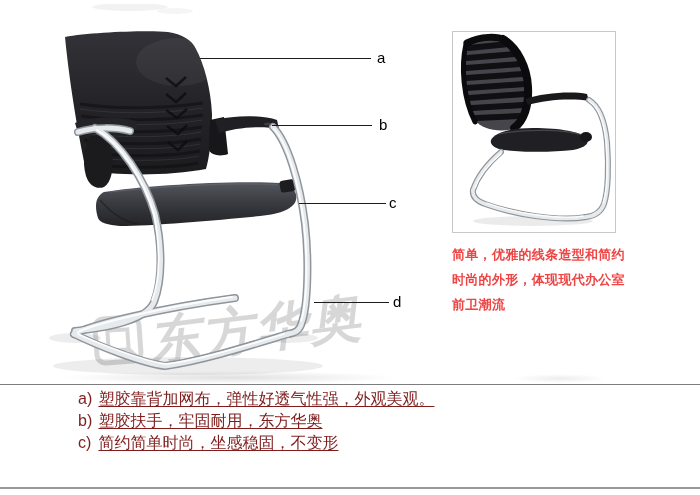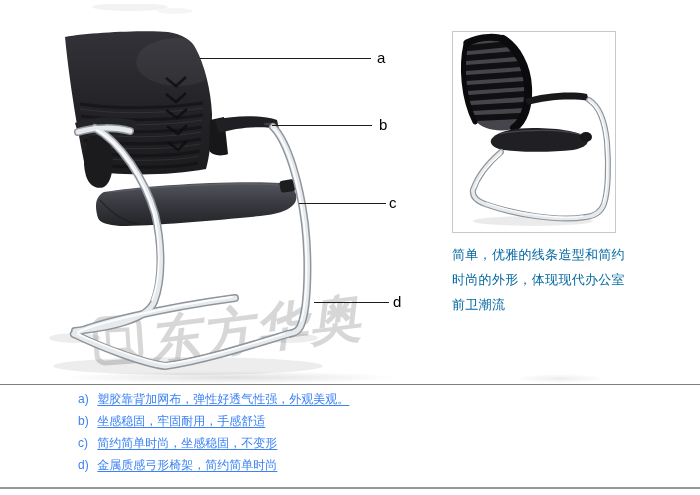--- a/index.html
+++ b/index.html
@@ -19,35 +19,35 @@
   .part-label.a{left:377px;top:49px;}
   .part-label.b{left:379px;top:116px;}
   .part-label.c{left:389px;top:194px;}
   .part-label.d{left:393px;top:293px;}
 
   
   .side-box{position:absolute;left:452px;top:31px;width:162px;height:200px;
             border:1px solid #c9c9c9;background:#fff;}
   .side-box svg{display:block;width:100%;height:100%;}
   .caption{position:absolute;left:452px;top:242px;width:178px;
-           font-size:13px;line-height:25px;color:#0369a1;font-weight:400;letter-spacing:.3px;}
+           font-size:13px;line-height:25px;color:#ef4444;font-weight:700;letter-spacing:.3px;}
 
   
   .shadow-band{position:absolute;left:60px;top:371px;width:340px;height:13px;
                background:radial-gradient(ellipse at center,rgba(0,0,0,.12),rgba(0,0,0,0) 70%);}
   .shadow-band2{position:absolute;left:512px;top:374px;width:95px;height:9px;
                background:radial-gradient(ellipse at center,rgba(0,0,0,.07),rgba(0,0,0,0) 70%);}
 
   
   .divider{position:absolute;left:0;width:700px;background:#7d7d7d;}
   .divider.top{top:384px;height:1px;}
   .divider.bottom{top:487px;height:2px;background:#989898;}
 
   
-  .features{position:absolute;left:78px;top:388px;font-size:12px;line-height:22px;color:#3b82f6;}
+  .features{position:absolute;left:78px;top:388px;font-size:16px;line-height:22px;color:#7f1d1d;}
   .features .row{white-space:nowrap;}
   .features .pfx{display:inline-block;min-width:16px;}
   .features .txt{text-decoration:underline;text-underline-offset:2px;}
 </style>
 </head>
 <body>
 
 <div id="page">
 
   <svg class="main-photo" viewBox="0 0 340 380" xmlns="http://www.w3.org/2000/svg">
@@ -222,25 +222,21 @@
   <div class="divider top"></div>
   <div class="divider bottom"></div>
 
   <div class="features">
     <div class="row">
       <span class="pfx">a)</span>
       <span class="txt">塑胶靠背加网布，弹性好透气性强，外观美观。</span>
     </div>
     <div class="row">
       <span class="pfx">b)</span>
-      <span class="txt">坐感稳固，牢固耐用，手感舒适</span>
+      <span class="txt">塑胶扶手，牢固耐用，东方华奥</span>
     </div>
     <div class="row">
       <span class="pfx">c)</span>
       <span class="txt">简约简单时尚，坐感稳固，不变形</span>
     </div>
-    <div class="row">
-      <span class="pfx">d)</span>
-      <span class="txt">金属质感弓形椅架，简约简单时尚</span>
-    </div>
   </div>
 
 </div>
 
 </body></html>

